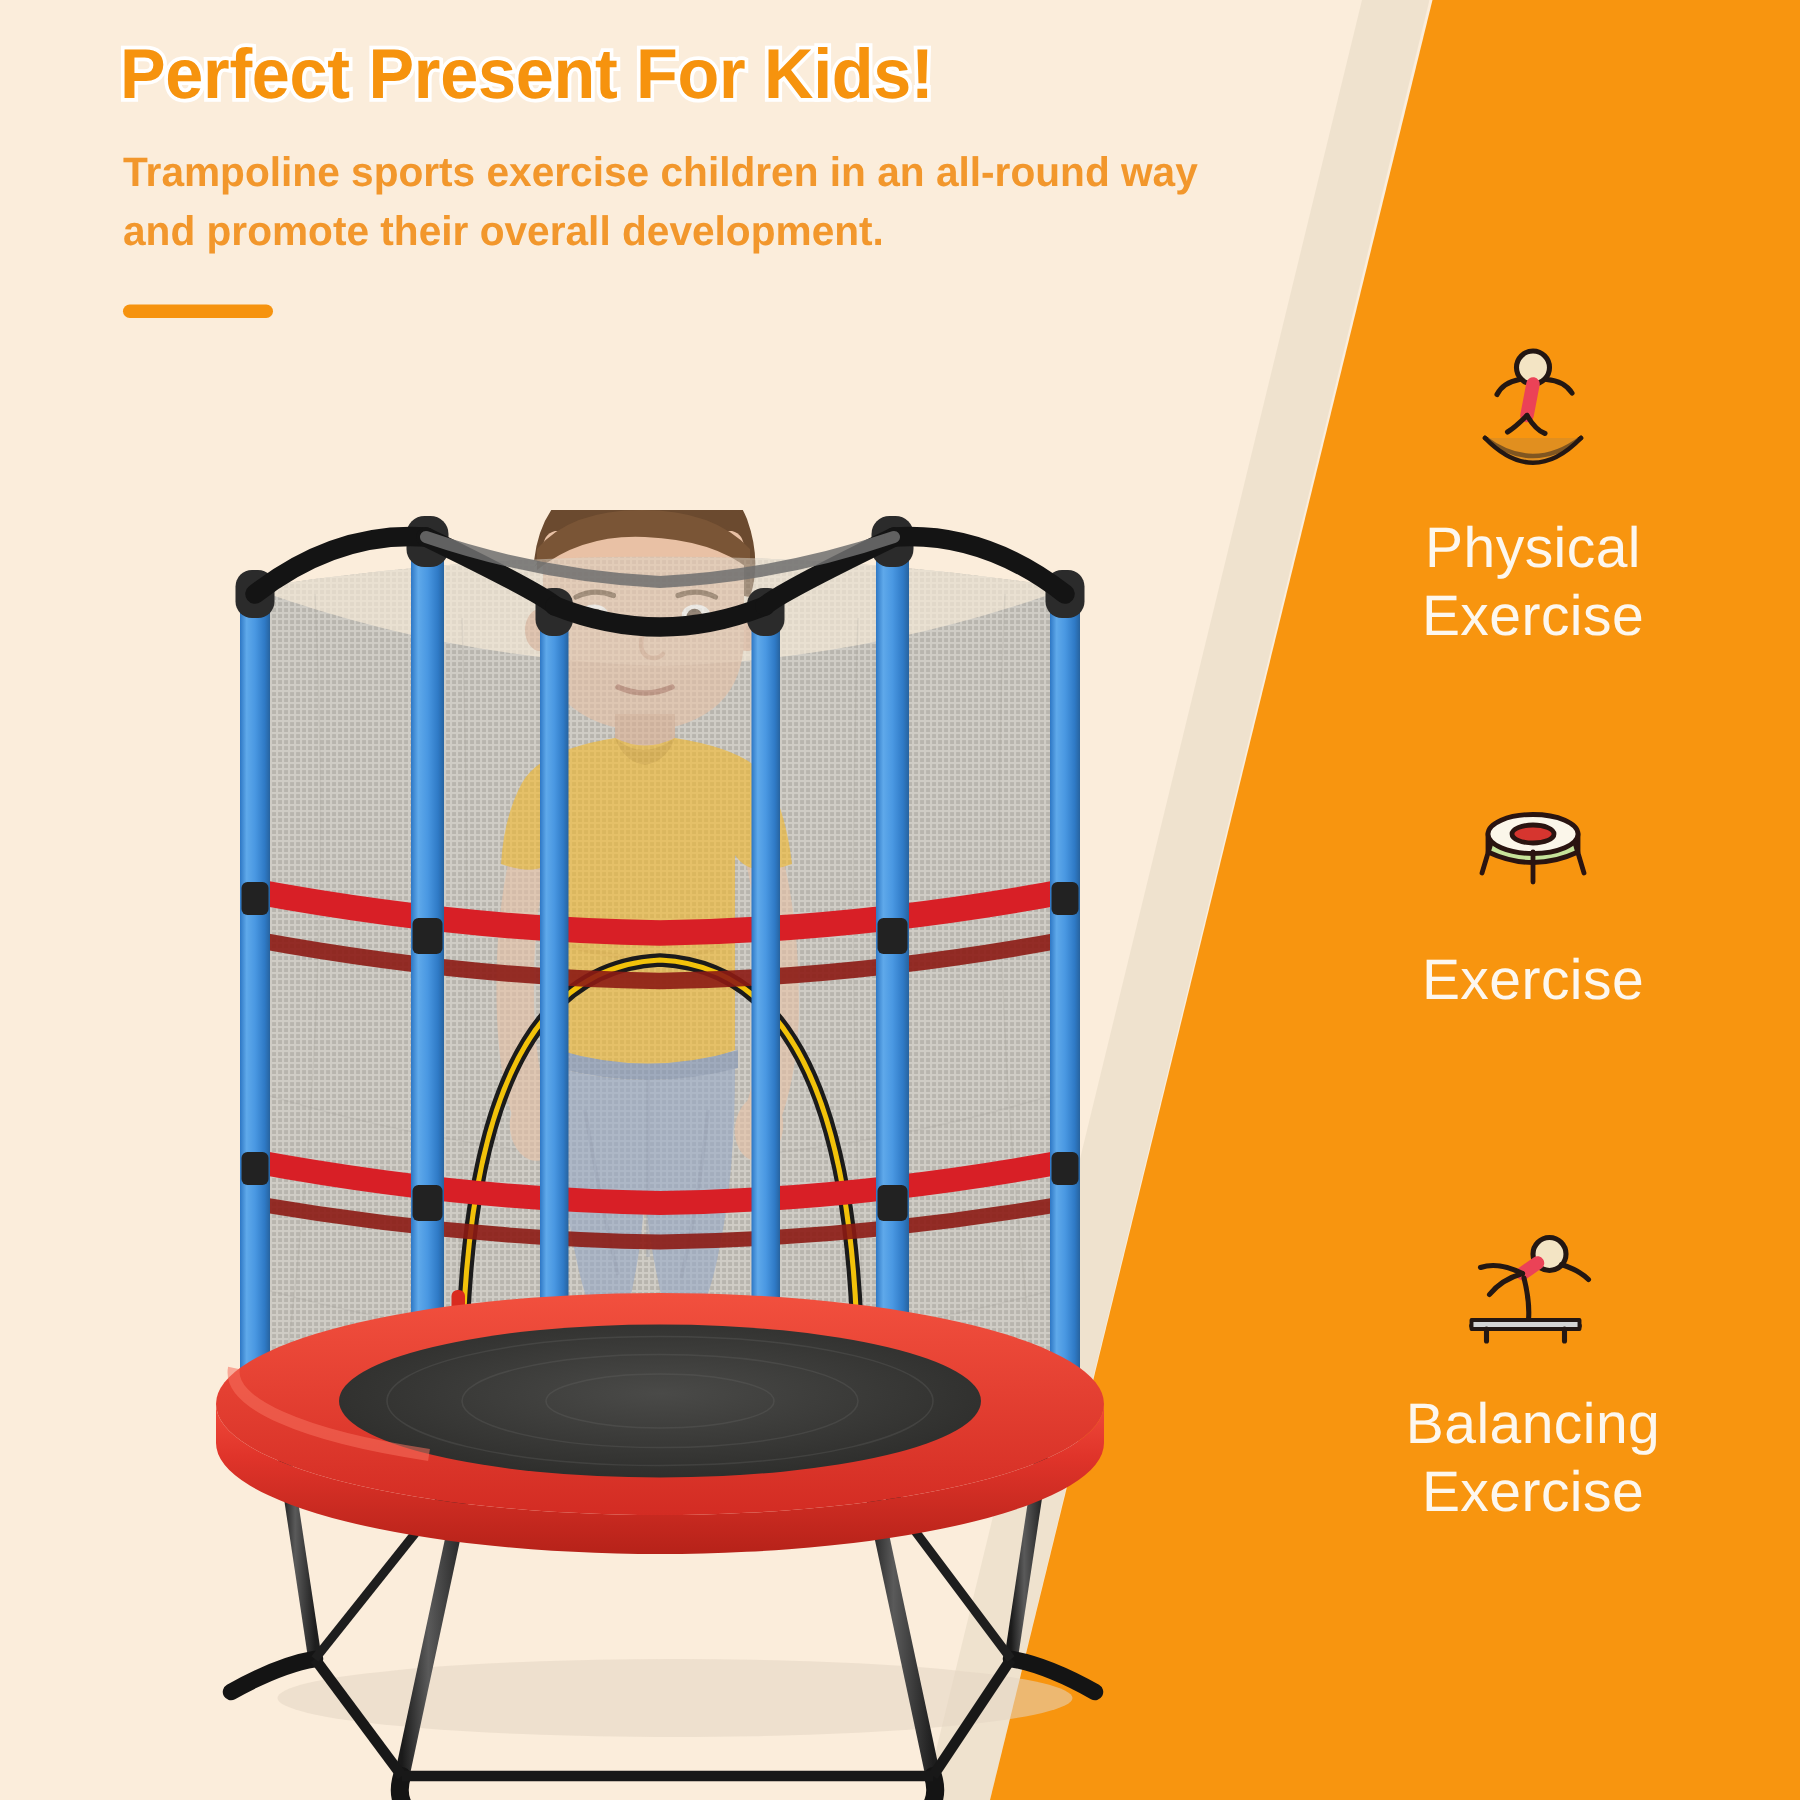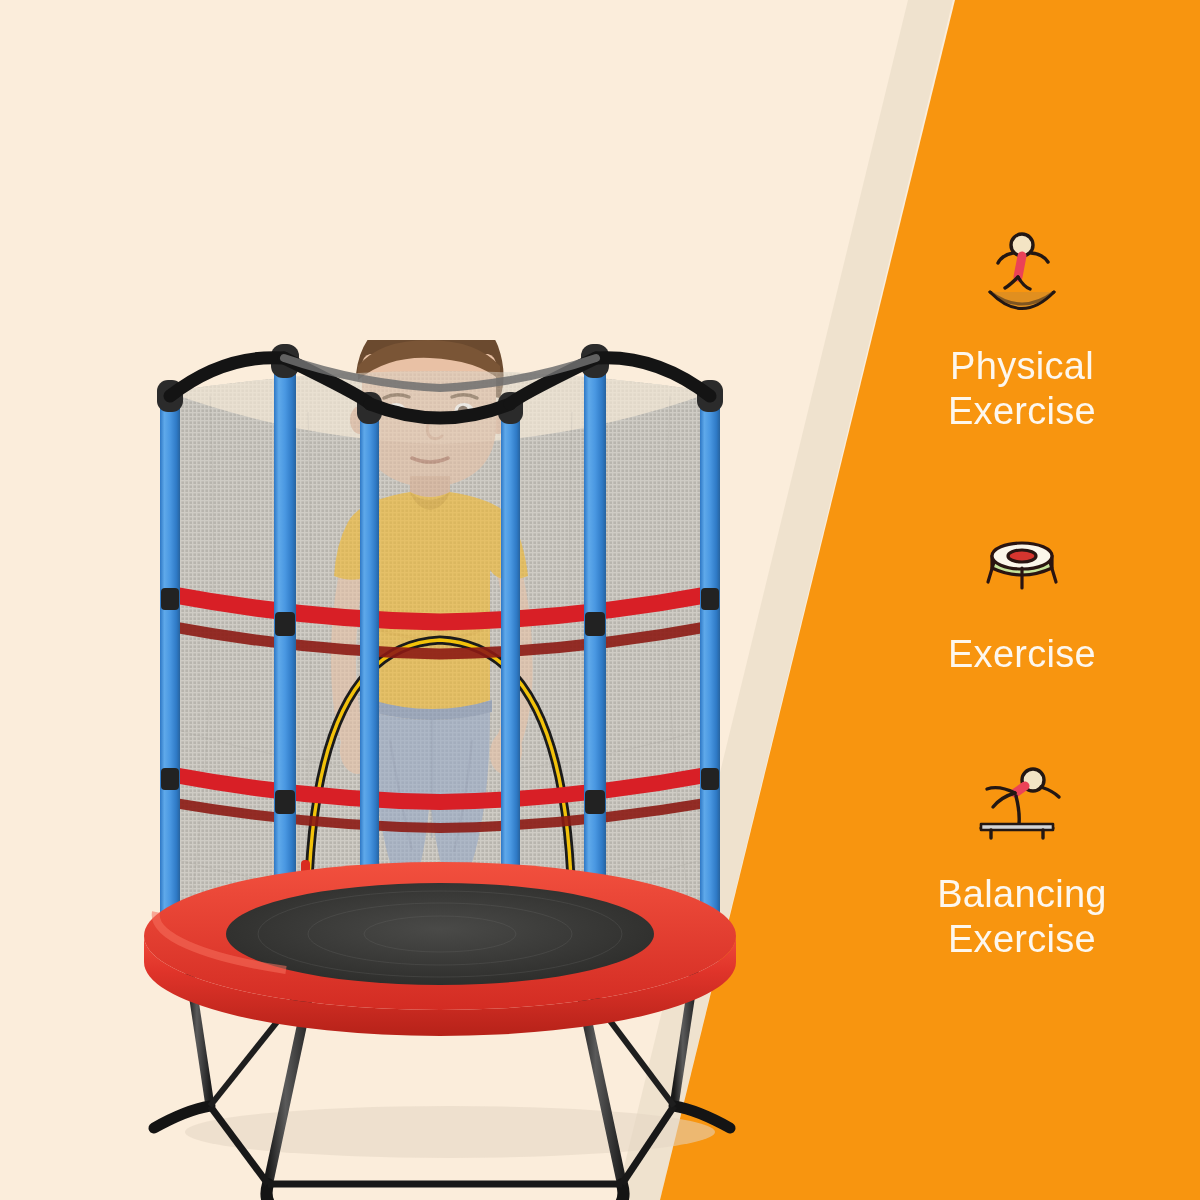--- a/index.html
+++ b/index.html
@@ -61,21 +61,21 @@
   .feature .flabel{
     margin-top:22px;
     color:#FDF7EE;
     font-size:38px;
     font-weight:300;
     line-height:1.18;
     letter-spacing:0.3px;
   }
   .f1{top:222px;}
   .f2{top:510px;}
-  .f3{top:750px;}
+  .f3{top:806px;}
 
   
   .product{position:absolute;left:60px;top:300px;width:760px;height:900px;}
   .product svg{display:block;}
 </style>
 </head>
 <body>
 
 <div id="stage">
 
@@ -271,20 +271,25 @@
         <g opacity="0.26" stroke="#6E6E6C" fill="none" stroke-width="1">
           <ellipse cx="380" cy="634" rx="182" ry="43"></ellipse>
           <ellipse cx="380" cy="634" rx="132" ry="31"></ellipse>
           <ellipse cx="380" cy="634" rx="76" ry="18"></ellipse>
         </g>
         <path d="M96 612 a290 66 0 0 0 130 58" stroke="#F6705C" stroke-width="8" fill="none" opacity="0.55"></path>
       </g>
     </svg>
   </div>
 
+  <div class="header">
+    <div class="title">Perfect Present For Kids!</div>
+    <div class="subtitle">Trampoline sports exercise children in an all-round way and promote their overall development.</div>
+    <div class="divider"></div>
+  </div>
 
   <div class="features">
 
     <div class="feature f1">
       <div class="ficon">
         <svg width="100" height="92" viewBox="0 0 100 92" xmlns="http://www.w3.org/2000/svg">
           <g fill="none" stroke="#231713" stroke-width="3.4" stroke-linecap="round" stroke-linejoin="round">
             <circle cx="50" cy="15" r="11" fill="#F3E4C4"></circle>
             <path d="M41 23 q-11 2 -15 10"></path>
             <path d="M59 23 q12 1 17 9"></path>

